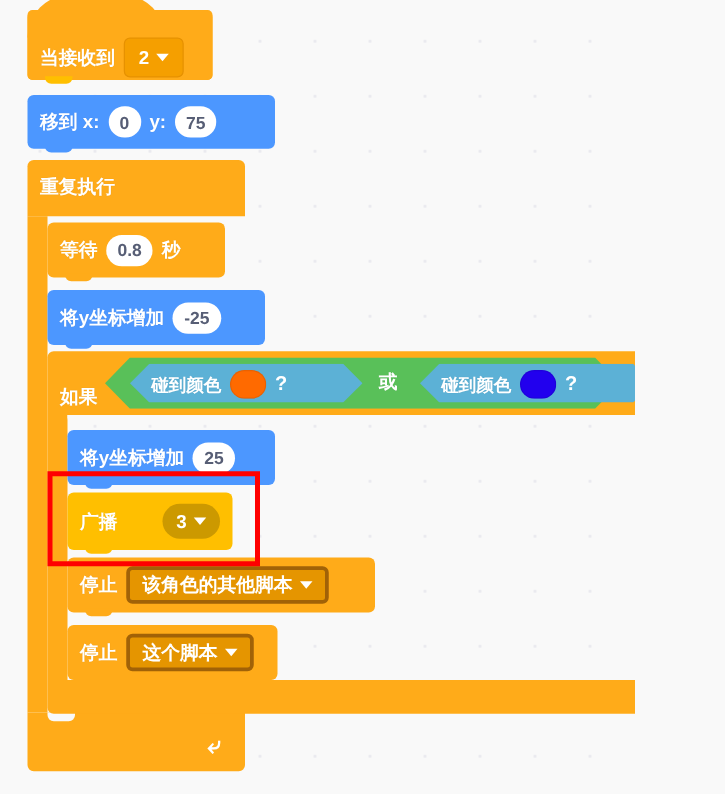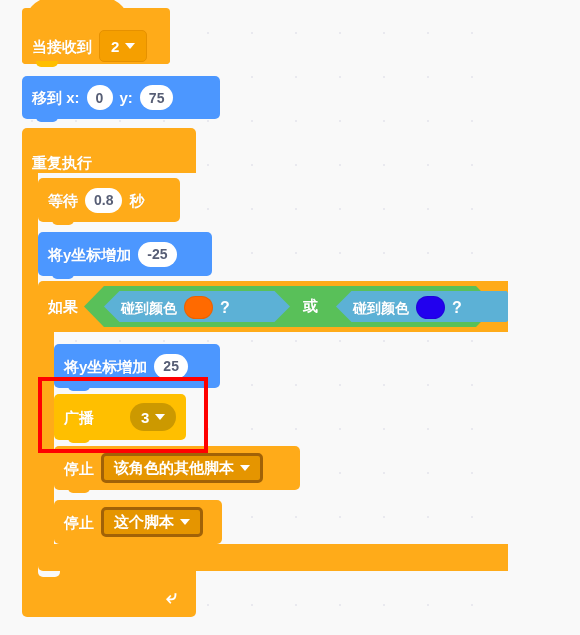--- a/index.html
+++ b/index.html
@@ -176,21 +176,20 @@
   .cblock .c-bottom {
     position: absolute;
     background: #ffab19;
     border-radius: 0 0 5px 5px;
   }
   .c-label {
     position: absolute;
     display: flex;
     align-items: center;
     gap: 7px;
-    margin-top: 13px;
   }
   .loop-arrow {
     position: absolute;
     color: #ffffff;
     font-size: 19px;
     line-height: 1;
     font-weight: bold;
     transform: scaleX(-1);
   }
 
@@ -302,21 +301,21 @@
   <div class="ifblock">
 
     <div class="if-top" style="left:38px; top:281px; width:520px; height:51px;"></div>
 
     <div class="if-arm" style="left:38px; top:332px; width:16px; height:212px;"></div>
 
     <div class="if-bottom" style="left:38px; top:544px; width:520px; height:27px;"></div>
 
     <div style="position:absolute; left:54px; top:332px; width:22px; height:7px; background:#f9f9f9; border-radius:0 0 5px 5px;"></div>
 
-    <span class="btxt" style="position:absolute; left:48px; top:299px;">如果</span>
+    <span class="btxt" style="position:absolute; left:48px; top:310px;">如果</span>
 
     <div style="position:absolute; left:84px; top:286px; width:412px; height:41px;">
       <svg width="412" height="41" viewBox="0 0 412 41" style="position:absolute; left:0; top:0;">
         <path d="M20,0 H392 L412,20.5 L392,41 H20 L0,20.5 Z" fill="#59c059"></path>
       </svg>
 
       <div style="position:absolute; left:20px; top:5px; width:186px; height:31px;">
         <svg width="186" height="31" viewBox="0 0 186 31" style="position:absolute; left:0; top:0;">
           <path d="M15.5,0 H170.5 L186,15.5 L170.5,31 H15.5 L0,15.5 Z" fill="#5cb1d6"></path>
         </svg>

